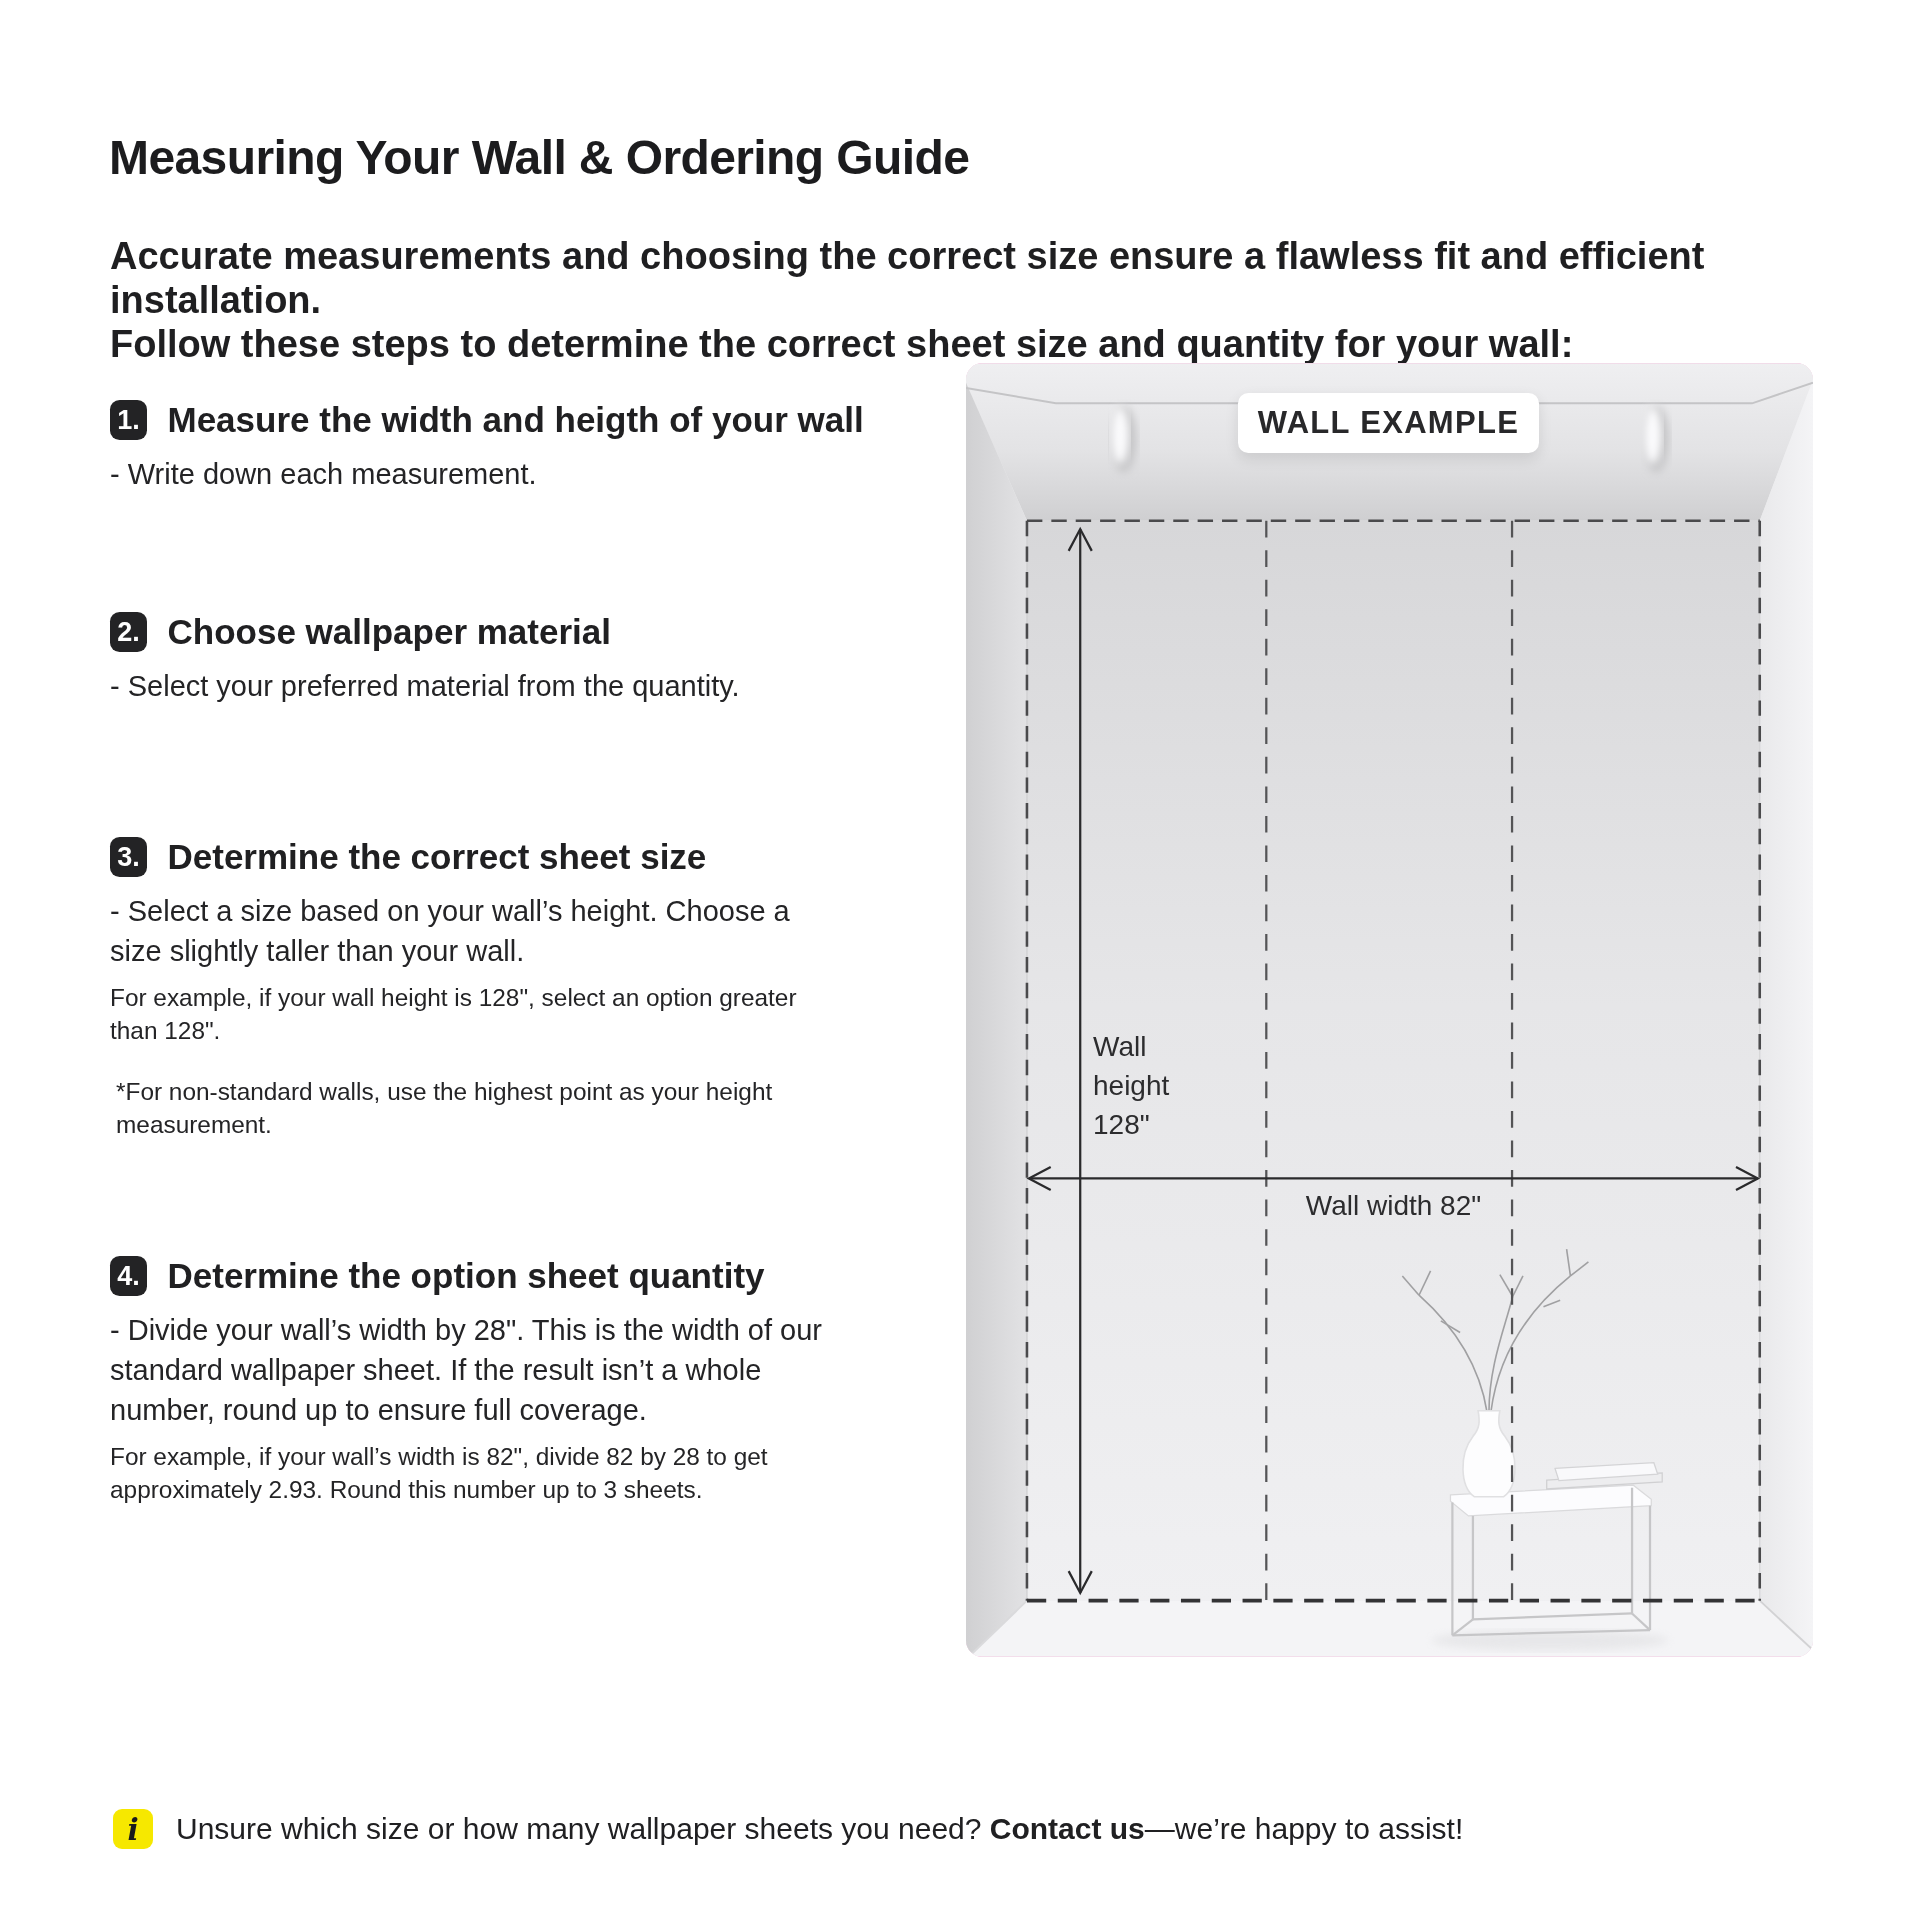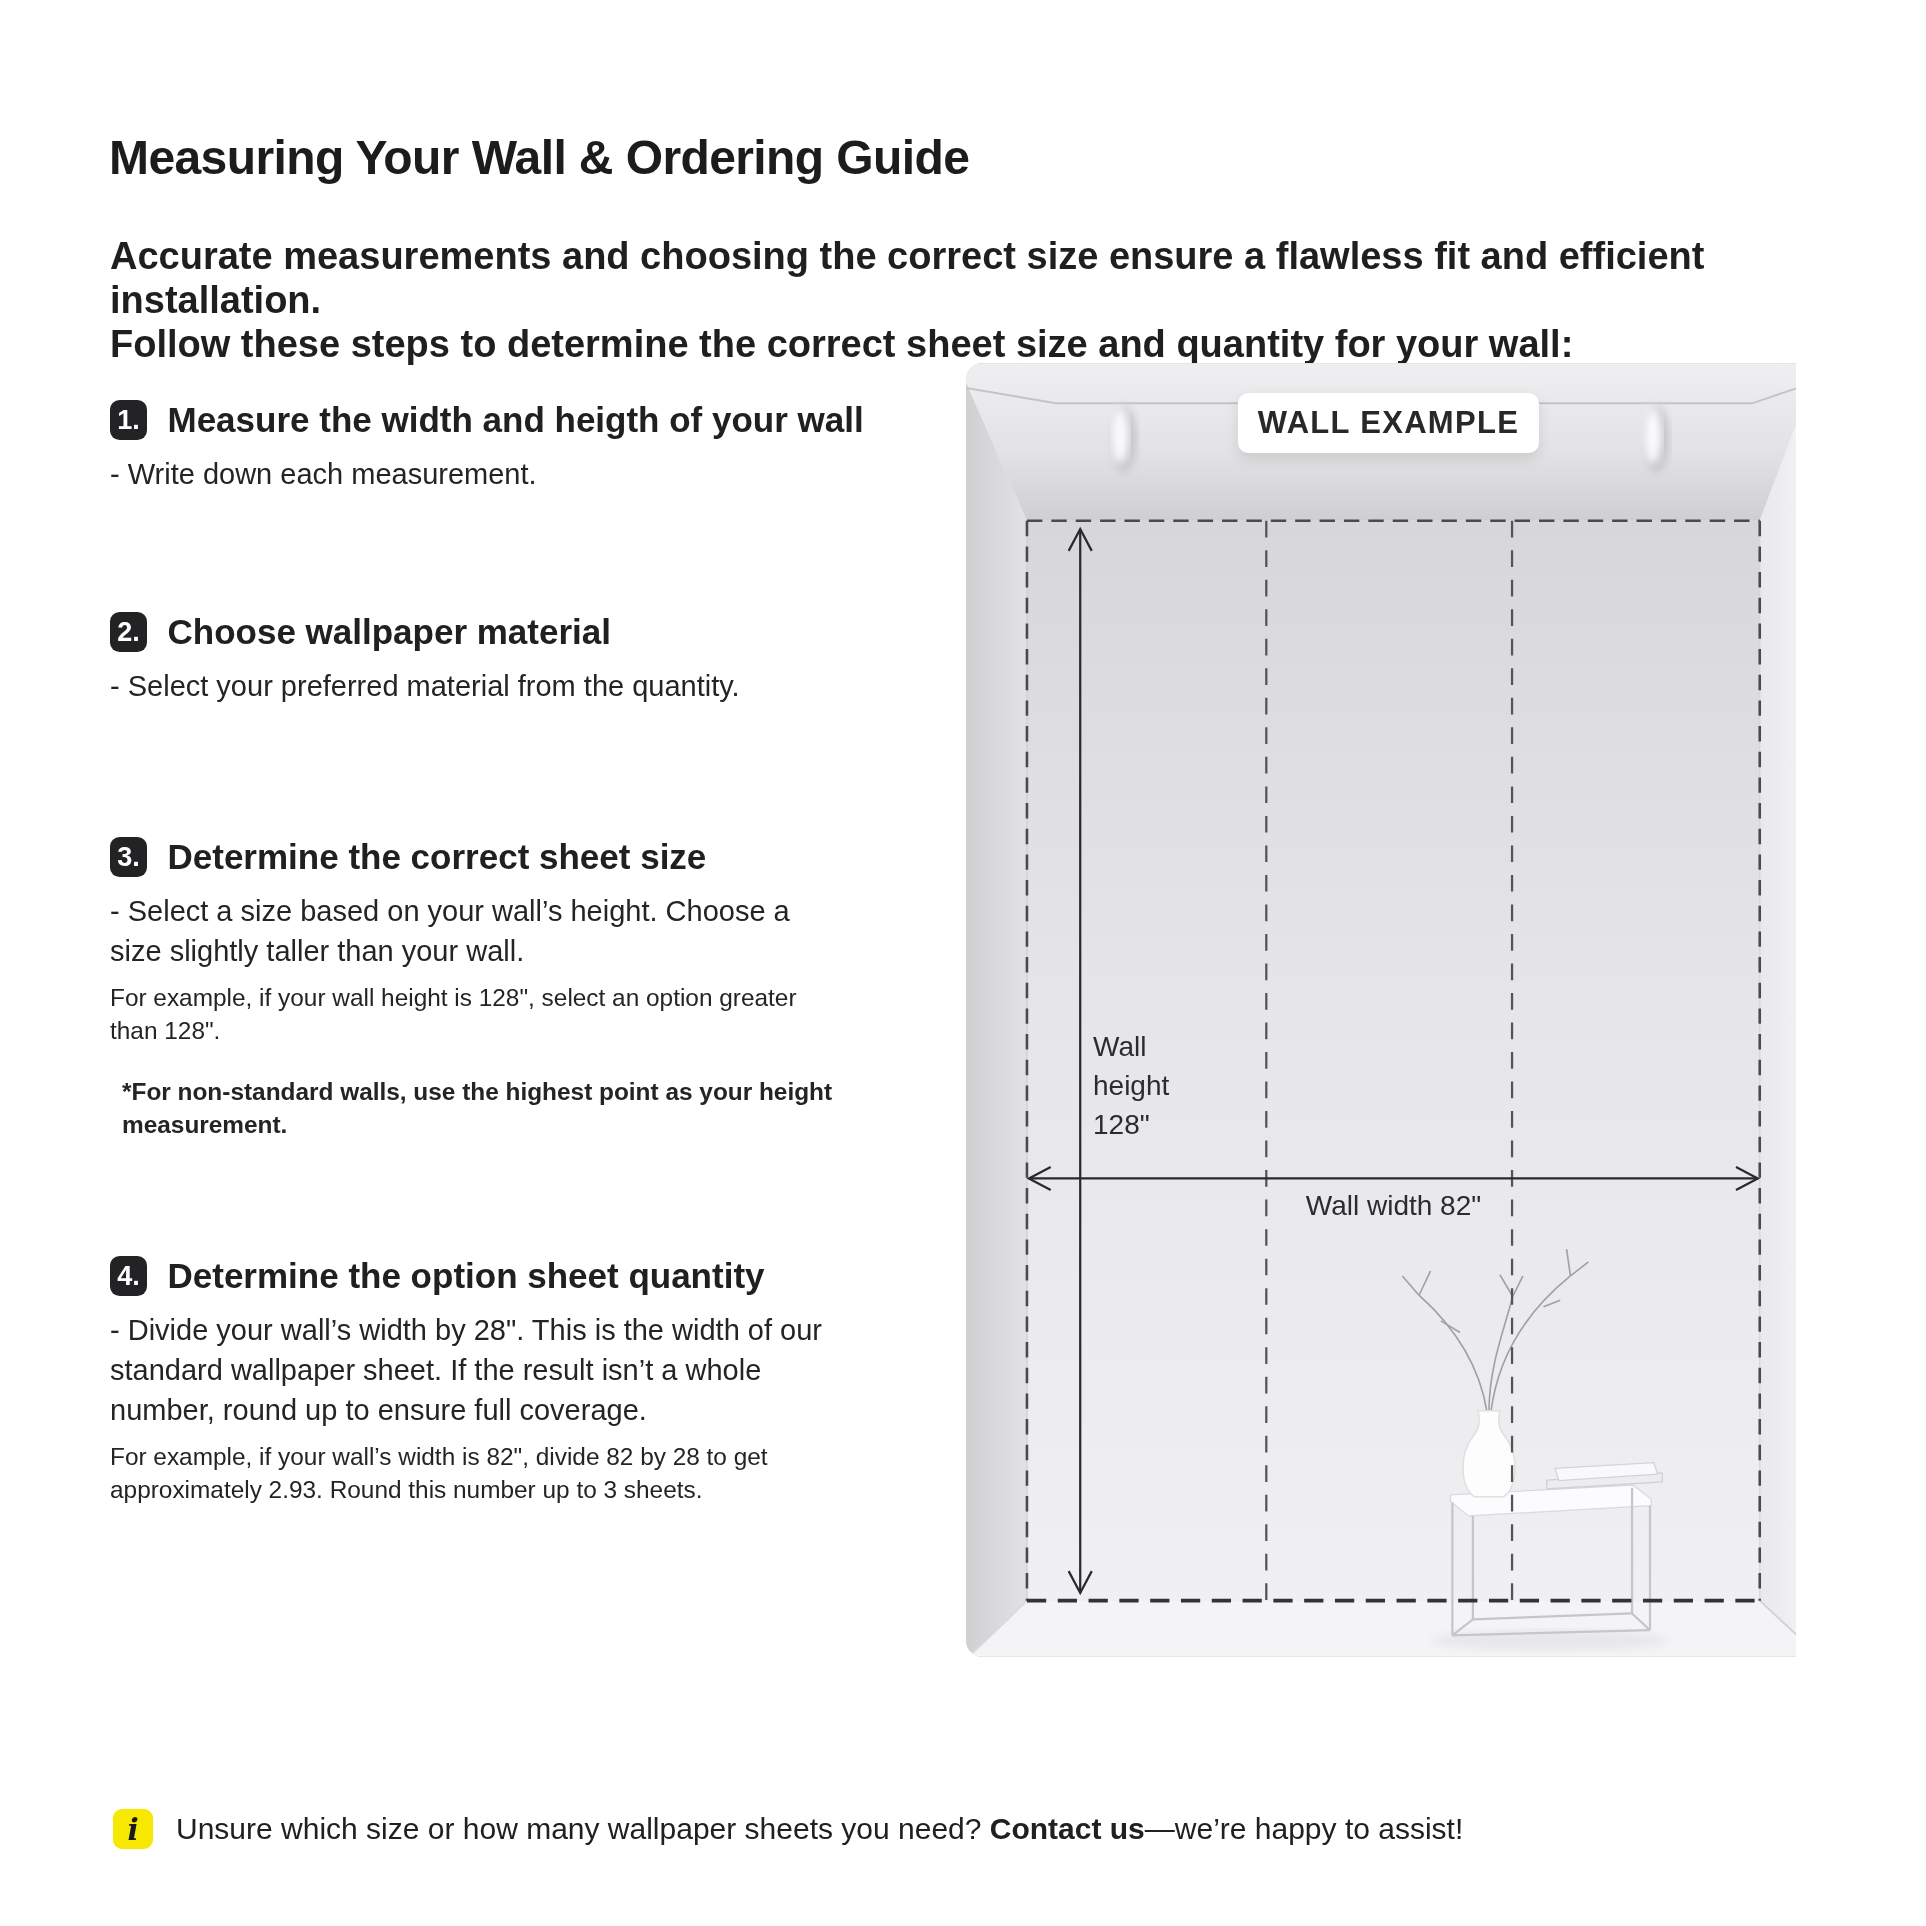--- a/index.html
+++ b/index.html
@@ -1,38 +1,38 @@
 <!DOCTYPE html>
 <html style="font-size:10.3px"><head>
 <meta charset="utf-8">
 <style>
   html,body{margin:0;padding:0;background:#ffffff;}
   .canvas{
-    position:relative;width:1772px;height:1926px;background:#ffffff;overflow:hidden;
-    font-family:"Liberation Sans",sans-serif;color:#1f1f21;padding-left:24px;
+    position:relative;width:1926px;height:1926px;background:#ffffff;overflow:hidden;
+    font-family:"Liberation Sans",sans-serif;color:#1f1f21;
   }
   .page-title{
     position:absolute;left:109px;top:98px;
     font-size:48px;font-weight:700;letter-spacing:-0.6px;color:#1c1c1e;
   }
   .intro{
     position:absolute;left:110px;top:196px;width:1695px;
     font-size:38px;font-weight:600;line-height:44px;color:#1f1f21;white-space:pre-line;
   }
   .step{position:absolute;left:110px;width:886px;}
   .step-head{display:flex;align-items:center;gap:20.5px;}
   .badge{
     flex:0 0 auto;width:37px;height:40px;border-radius:9.6px;background:#232325;
     display:flex;align-items:center;justify-content:center;
     color:#ffffff;font-size:27px;font-weight:700;
   }
   .step-title{font-size:35px;font-weight:700;line-height:42px;color:#202022;}
   .step-body{margin:13px 0 0 0;font-size:29px;font-weight:400;line-height:40px;color:#242426;white-space:pre-line;}
   .step-example{margin:10.3px 0 0 0;font-size:24.4px;font-weight:400;line-height:33px;color:#242426;white-space:pre-line;}
-  .step-note{margin:28px 0 0 12px;font-size:24.4px;font-weight:700;line-height:33px;color:#242426;white-space:pre-line;}
+  .step-note{margin:28px 0 0 6px;font-size:24.4px;font-weight:400;line-height:33px;color:#242426;white-space:pre-line;}
 
   
   .photo{
     position:absolute;left:966px;top:363px;width:847px;height:1294px;
     border-radius:16.7px;overflow:hidden;background:#f9a8d4;
   }
   .photo svg{position:absolute;left:0;top:0;}
   .wall-example-label{
     position:absolute;left:272px;top:29.5px;width:301px;height:60px;
     background:#ffffff;border-radius:10.3px;box-shadow:0 5.1px 14px rgba(0,0,0,0.10);

